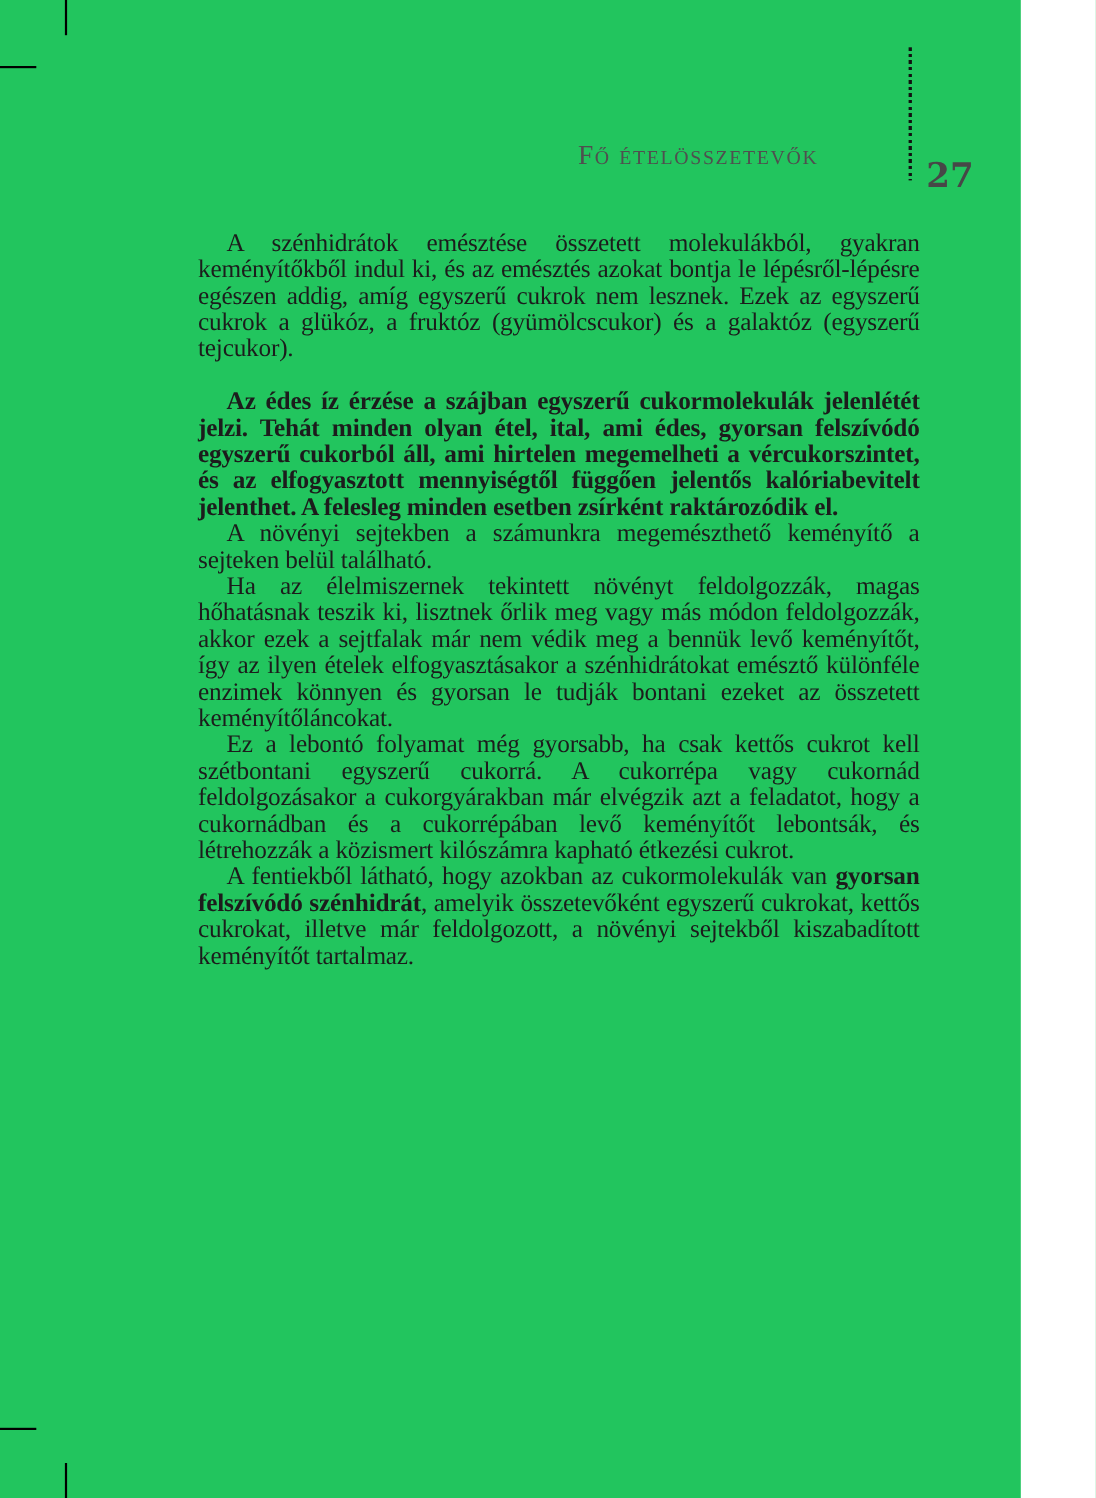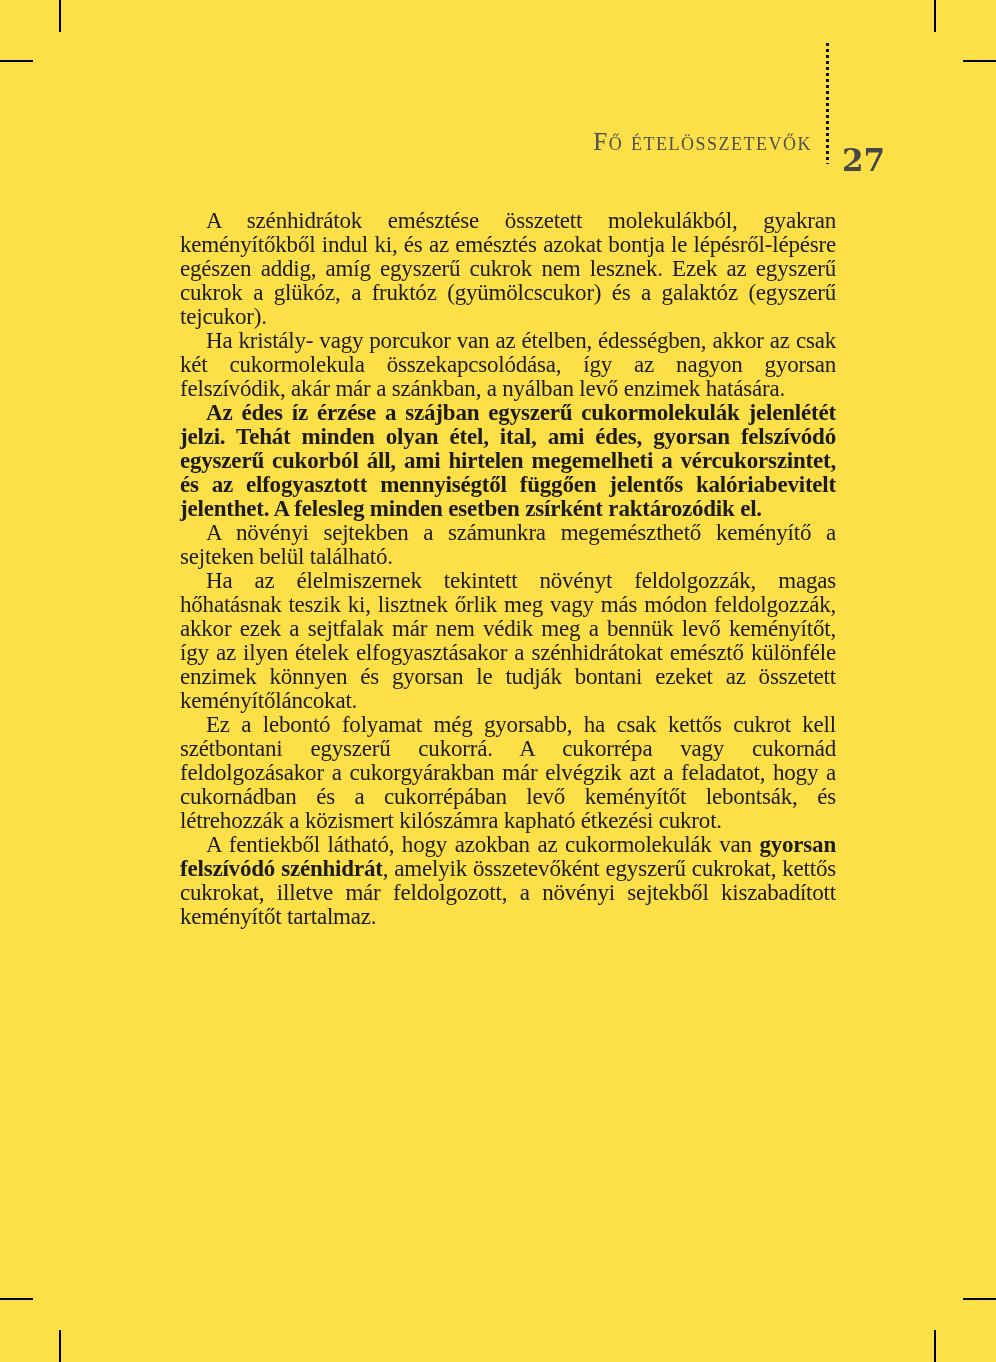--- a/index.html
+++ b/index.html
@@ -1,22 +1,23 @@
 <!DOCTYPE html>
 <html lang="hu"><head>
 <meta charset="utf-8">
 <style>
   html, body { margin: 0; padding: 0; background: #ffffff; }
   .page {
     position: relative;
-    width: 996px;
+    width: 892px;
     height: 1362px;
-    background: #fde047;
+    background: #22c55e;
     font-family: "Liberation Serif", "DejaVu Serif", serif;
     overflow: hidden;
+    padding-left: 36px;
   }
   
   .crop { position: absolute; background: #000000; }
   .crop.v { width: 2px; height: 32px; }
   .crop.h { width: 33px; height: 2px; }
   
   .header-title {
     position: absolute;
     top: 128px;
     right: 184px;
@@ -50,21 +51,21 @@
     left: 180px;
     top: 209px;
     width: 656px;
     color: #1c1c1c;
     font-size: 23px;
     line-height: 24px;
     letter-spacing: -0.2px;
     text-align: justify;
   }
   .body-text p { margin: 0; text-indent: 26px; }
-  .body-text p.bold { font-weight: 700; }
+  .body-text p.bold { font-weight: 700; margin-top: 24px; }
   .body-text span.b { font-weight: 700; }
 </style>
 </head>
 <body>
 
 <div class="page">
 
   <div class="crop v" style="left:59px;  top:0px;"></div>
   <div class="crop h" style="left:0px;   top:60px;"></div>
   <div class="crop v" style="left:934px; top:0px;"></div>
@@ -73,21 +74,20 @@
   <div class="crop v" style="left:59px;  top:1330px;"></div>
   <div class="crop h" style="left:963px; top:1298px;"></div>
   <div class="crop v" style="left:934px; top:1330px;"></div>
 
   <div class="header-title">Fő ételösszetevők</div>
   <div class="dotted-rule"></div>
   <div class="page-number">27</div>
 
   <div class="body-text">
       <p class=""><span>A szénhidrátok emésztése összetett molekulákból, gyakran keményítőkből indul ki, és az emésztés azokat bontja le lépésről-lépésre egészen addig, amíg egyszerű cukrok nem lesznek. Ezek az egyszerű cukrok a glükóz, a fruktóz (gyümölcscukor) és a galaktóz (egyszerű tejcukor).</span></p>
-      <p class=""><span>Ha kristály- vagy porcukor van az ételben, édességben, akkor az csak két cukormolekula összekapcsolódása, így az nagyon gyorsan felszívódik, akár már a szánkban, a nyálban levő enzimek hatására.</span></p>
       <p class="bold"><span>Az édes íz érzése a szájban egyszerű cukormolekulák jelenlétét jelzi. Tehát minden olyan étel, ital, ami édes, gyorsan felszívódó egyszerű cukorból áll, ami hirtelen megemelheti a vércukorszintet, és az elfogyasztott mennyiségtől függően jelentős kalóriabevitelt jelenthet. A felesleg minden esetben zsírként raktározódik el.</span></p>
       <p class=""><span>A növényi sejtekben a számunkra megemészthető keményítő a sejteken belül található.</span></p>
       <p class=""><span>Ha az élelmiszernek tekintett növényt feldolgozzák, magas hőhatásnak teszik ki, lisztnek őrlik meg vagy más módon feldolgozzák, akkor ezek a sejtfalak már nem védik meg a bennük levő keményítőt, így az ilyen ételek elfogyasztásakor a szénhidrátokat emésztő különféle enzimek könnyen és gyorsan le tudják bontani ezeket az összetett keményítőláncokat.</span></p>
       <p class=""><span>Ez a lebontó folyamat még gyorsabb, ha csak kettős cukrot kell szétbontani egyszerű cukorrá. A cukorrépa vagy cukornád feldolgozásakor a cukorgyárakban már elvégzik azt a feladatot, hogy a cukornádban és a cukorrépában levő keményítőt lebontsák, és létrehozzák a közismert kilószámra kapható étkezési cukrot.</span></p>
       <p class=""><span>A fentiekből látható, hogy azokban az cukormolekulák van </span><span class="b">gyorsan felszívódó szénhidrát</span><span>, amelyik összetevőként egyszerű cukrokat, kettős cukrokat, illetve már feldolgozott, a növényi sejtekből kiszabadított keményítőt tartalmaz.</span></p>
     </div>
 
 </div>
 
 </body></html>

